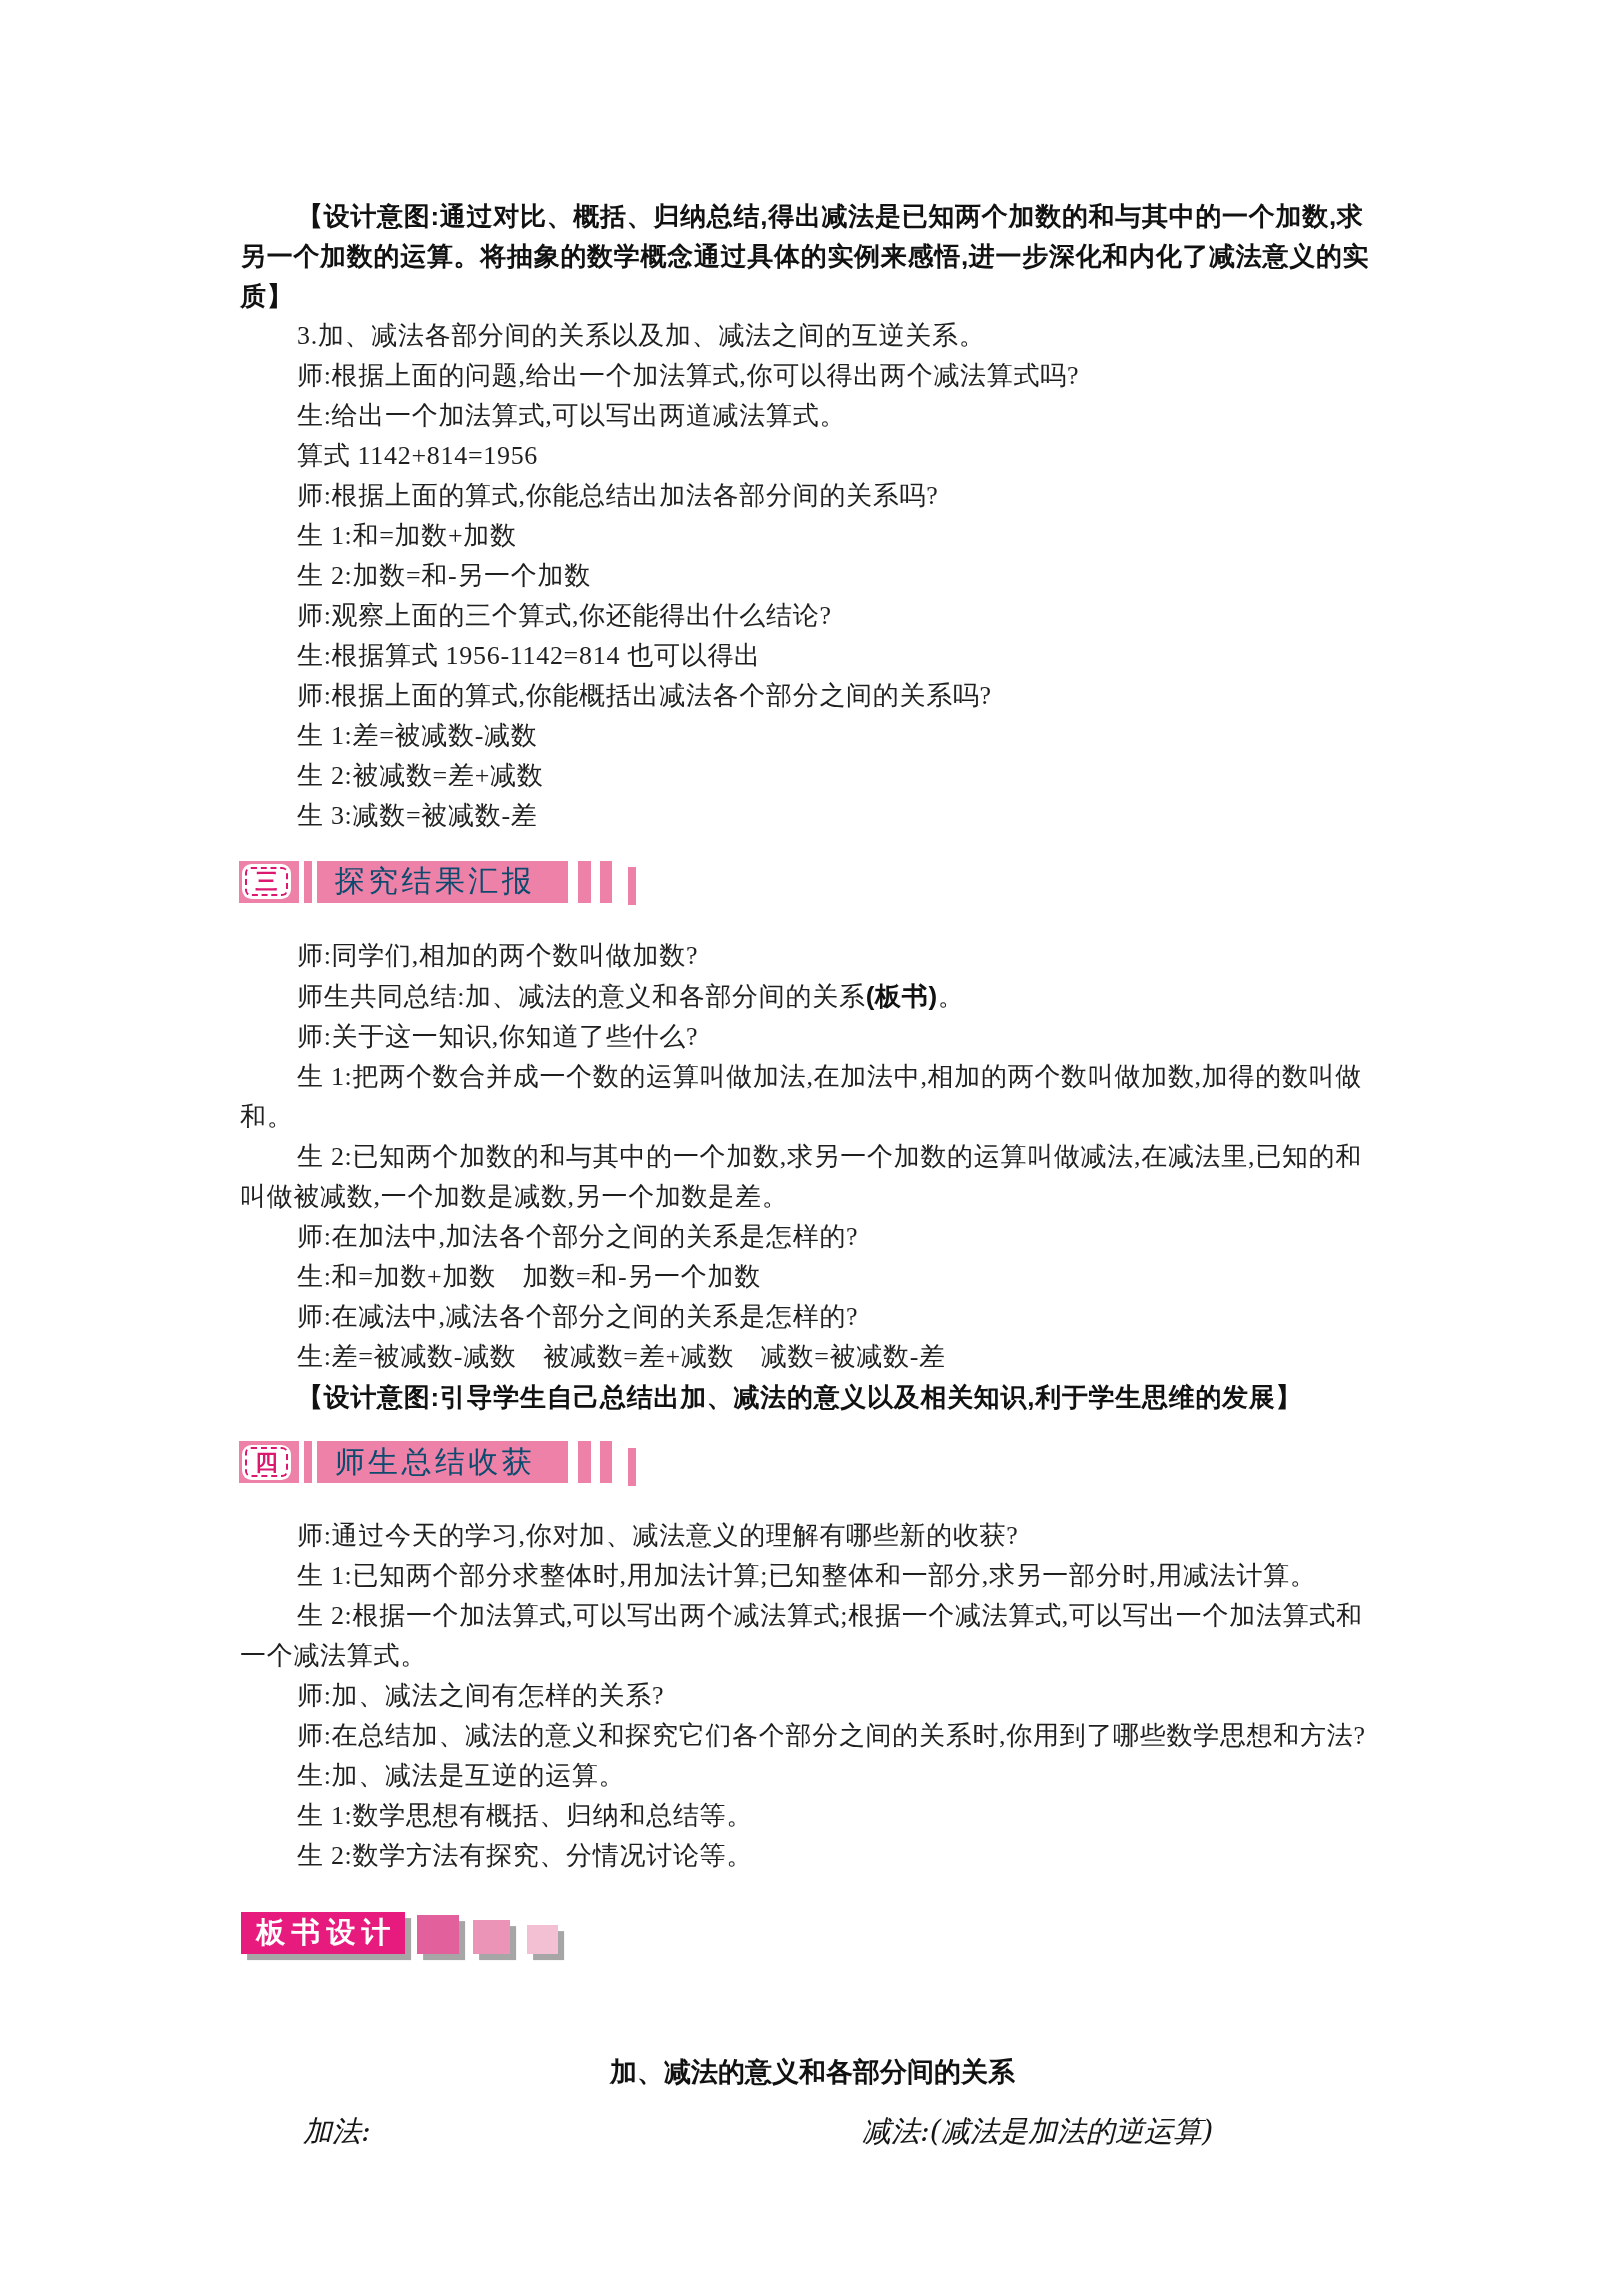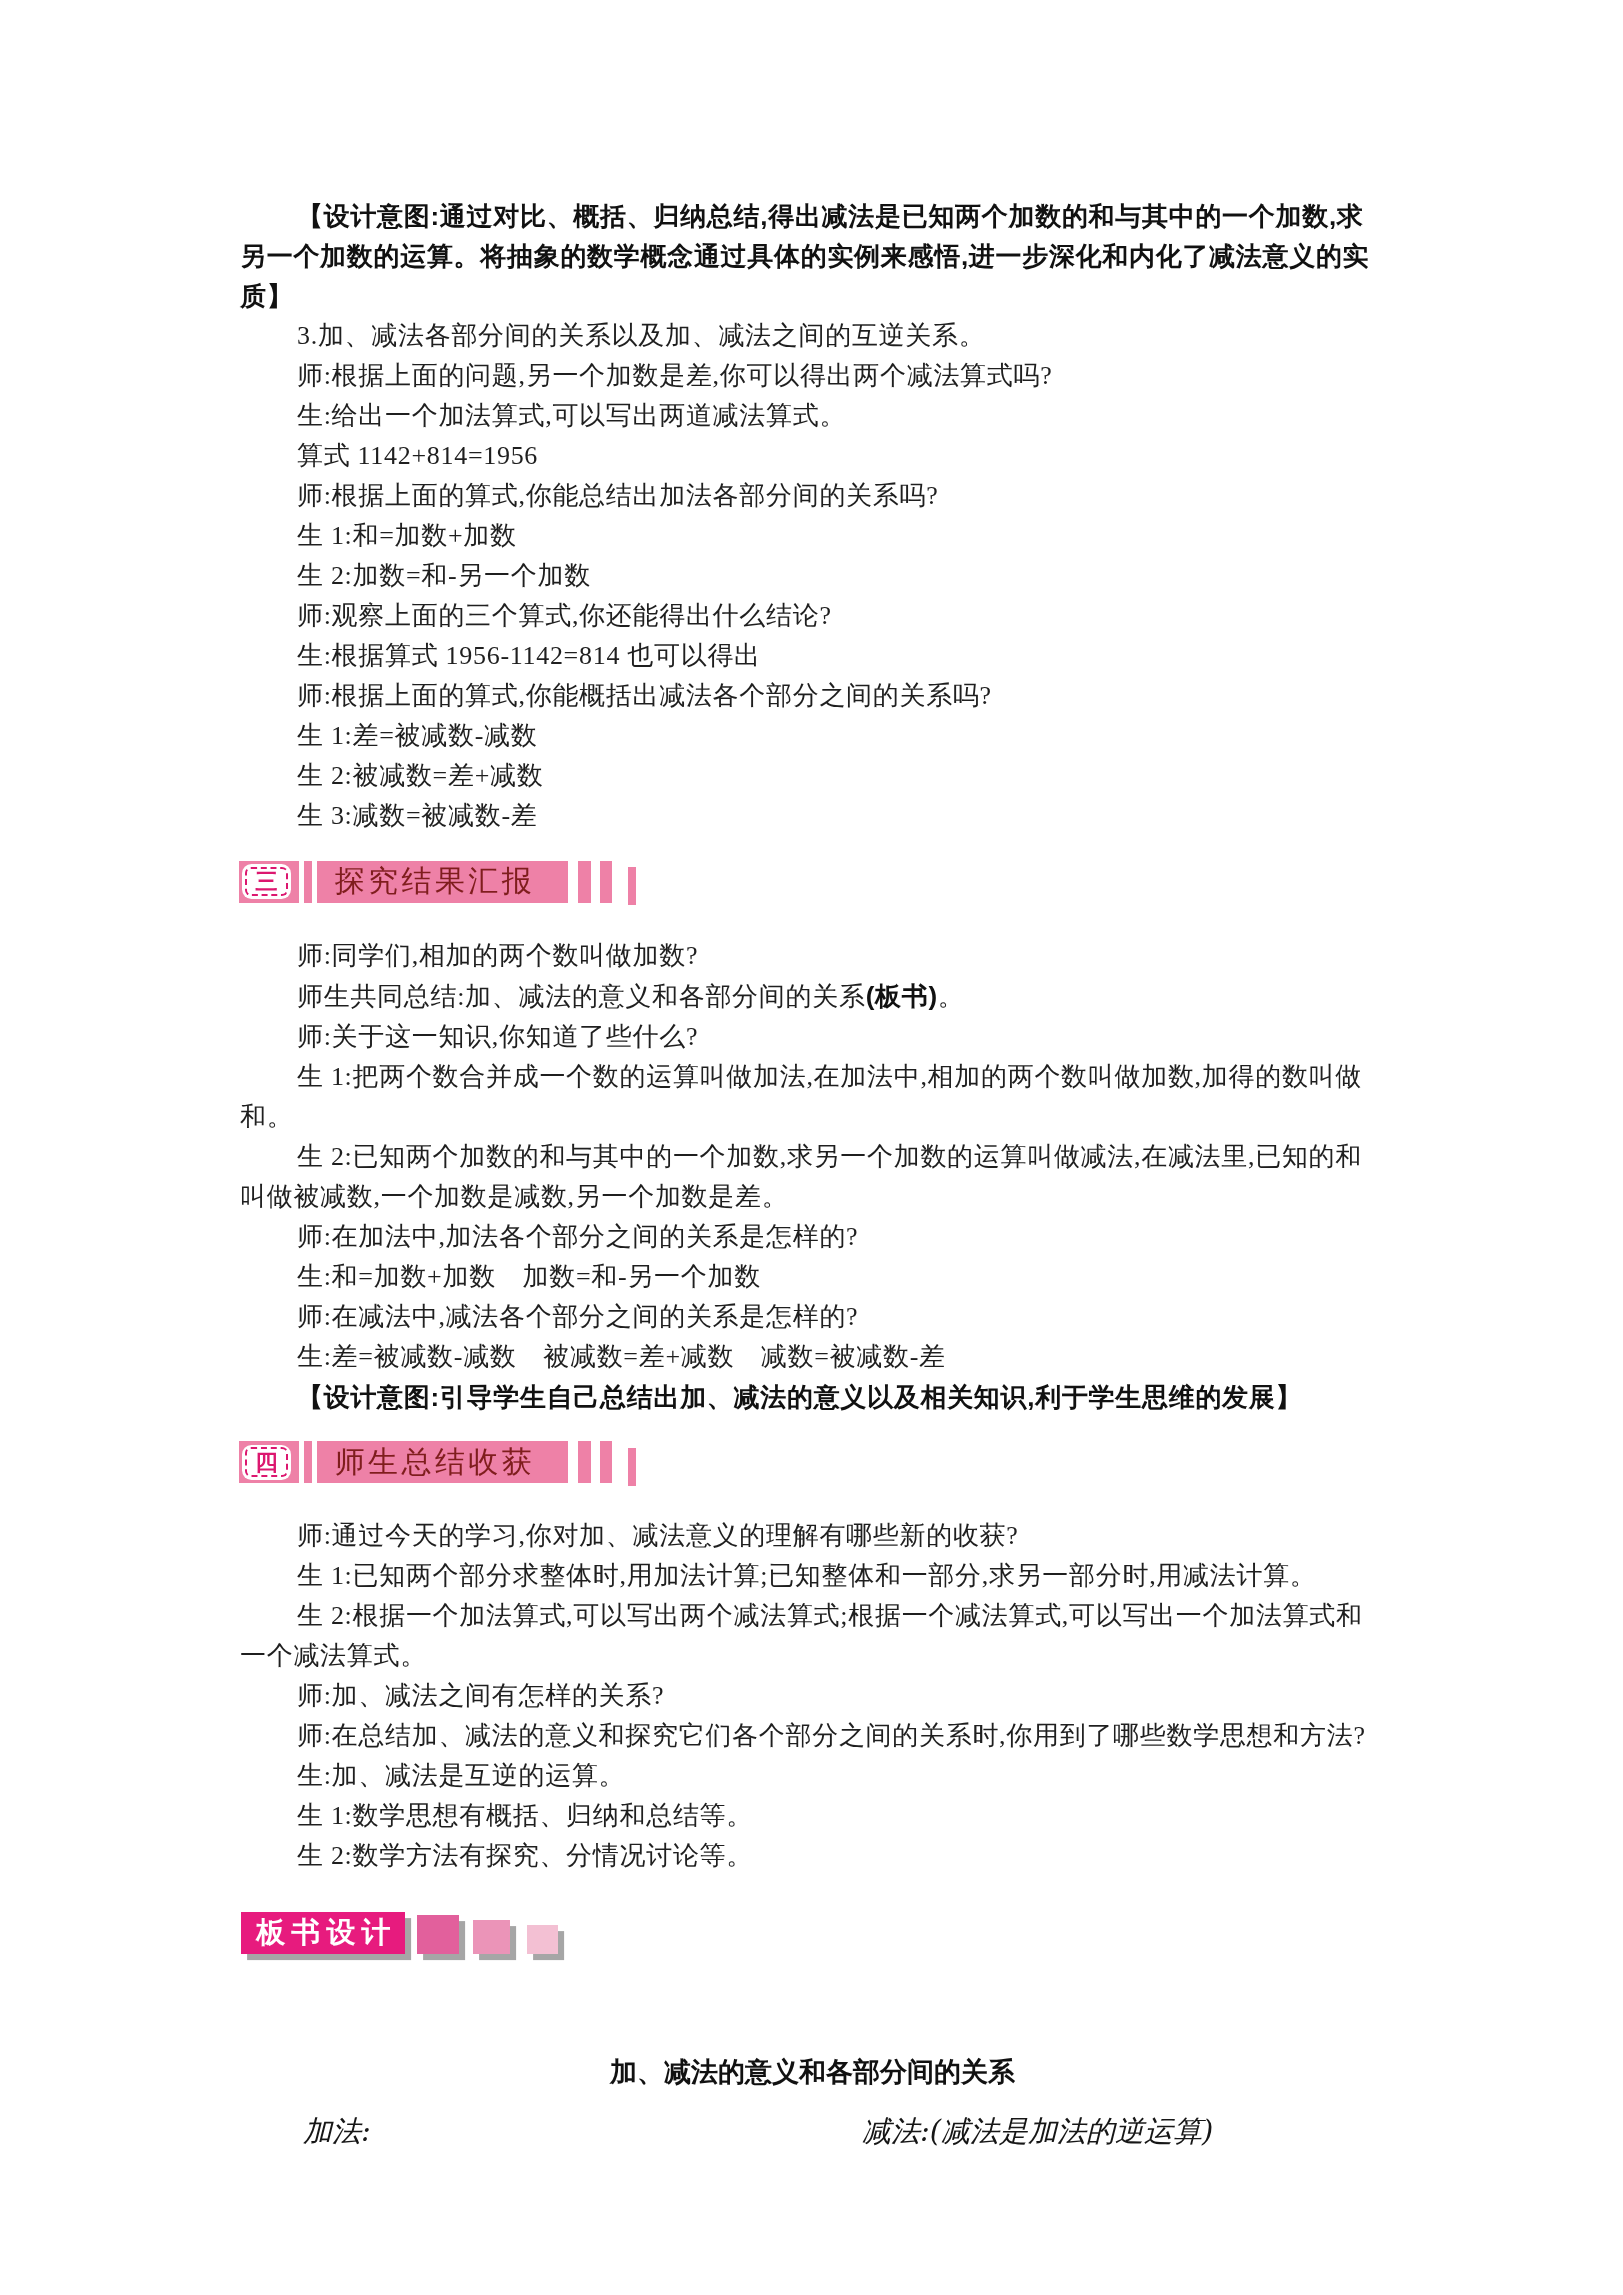--- a/index.html
+++ b/index.html
@@ -40,21 +40,21 @@
   .num-inner {
     width:100%; height:100%;
     border:2px dashed #dc176f; border-radius:6.1px;
     display:flex; align-items:center; justify-content:center;
     font-family:"Liberation Sans","DejaVu Sans",sans-serif;
     font-weight:700; font-size:22.5px; color:#dc176f;
   }
   .vstripe { width:5.5px; align-self:stretch; background:#ffffff; margin-left:7.5px; flex:0 0 auto; }
   .sec-title {
     margin-left:17.7px;
-    color:#7f1d1d;
+    color:#0c4a6e;
     font-family:Liberation Sans, sans-serif;
     font-size:30px; letter-spacing:3.4px; white-space:nowrap;
   }
   .deco { background:#ee81a7; flex:0 0 auto; }
   .d1 { width:13.6px; height:42px; margin-left:10.2px; }
   .d2 { width:11.6px; height:42px; margin-left:8.9px; }
   .d3 { width:7.5px; height:38px; margin-left:16.4px; margin-top:6.8px; }
   
   .board-row { display:flex; align-items:flex-end; margin-top:33px; height:45px; margin-left:1.4px; }
   .board-banner {
@@ -91,21 +91,21 @@
   .script.left  { left:63px; }
   .script.right { left:622px; }
 </style>
 </head>
 <body>
 
 <div class="page">
 
   <p class="para hei">【设计意图:通过对比、概括、归纳总结,得出减法是已知两个加数的和与其中的一个加数,求另一个加数的运算。将抽象的数学概念通过具体的实例来感悟,进一步深化和内化了减法意义的实质】</p>
   <p class="para">3.加、减法各部分间的关系以及加、减法之间的互逆关系。</p>
-  <p class="para">师:根据上面的问题,另一个加数是差,你可以得出两个减法算式吗?</p>
+  <p class="para">师:根据上面的问题,给出一个加法算式,你可以得出两个减法算式吗?</p>
   <p class="para">生:给出一个加法算式,可以写出两道减法算式。</p>
   <p class="para">算式 1142+814=1956</p>
   <p class="para">师:根据上面的算式,你能总结出加法各部分间的关系吗?</p>
   <p class="para">生 1:和=加数+加数</p>
   <p class="para">生 2:加数=和-另一个加数</p>
   <p class="para">师:观察上面的三个算式,你还能得出什么结论?</p>
   <p class="para">生:根据算式 1956-1142=814 也可以得出</p>
   <p class="para">师:根据上面的算式,你能概括出减法各个部分之间的关系吗?</p>
   <p class="para">生 1:差=被减数-减数</p>
   <p class="para">生 2:被减数=差+减数</p>

